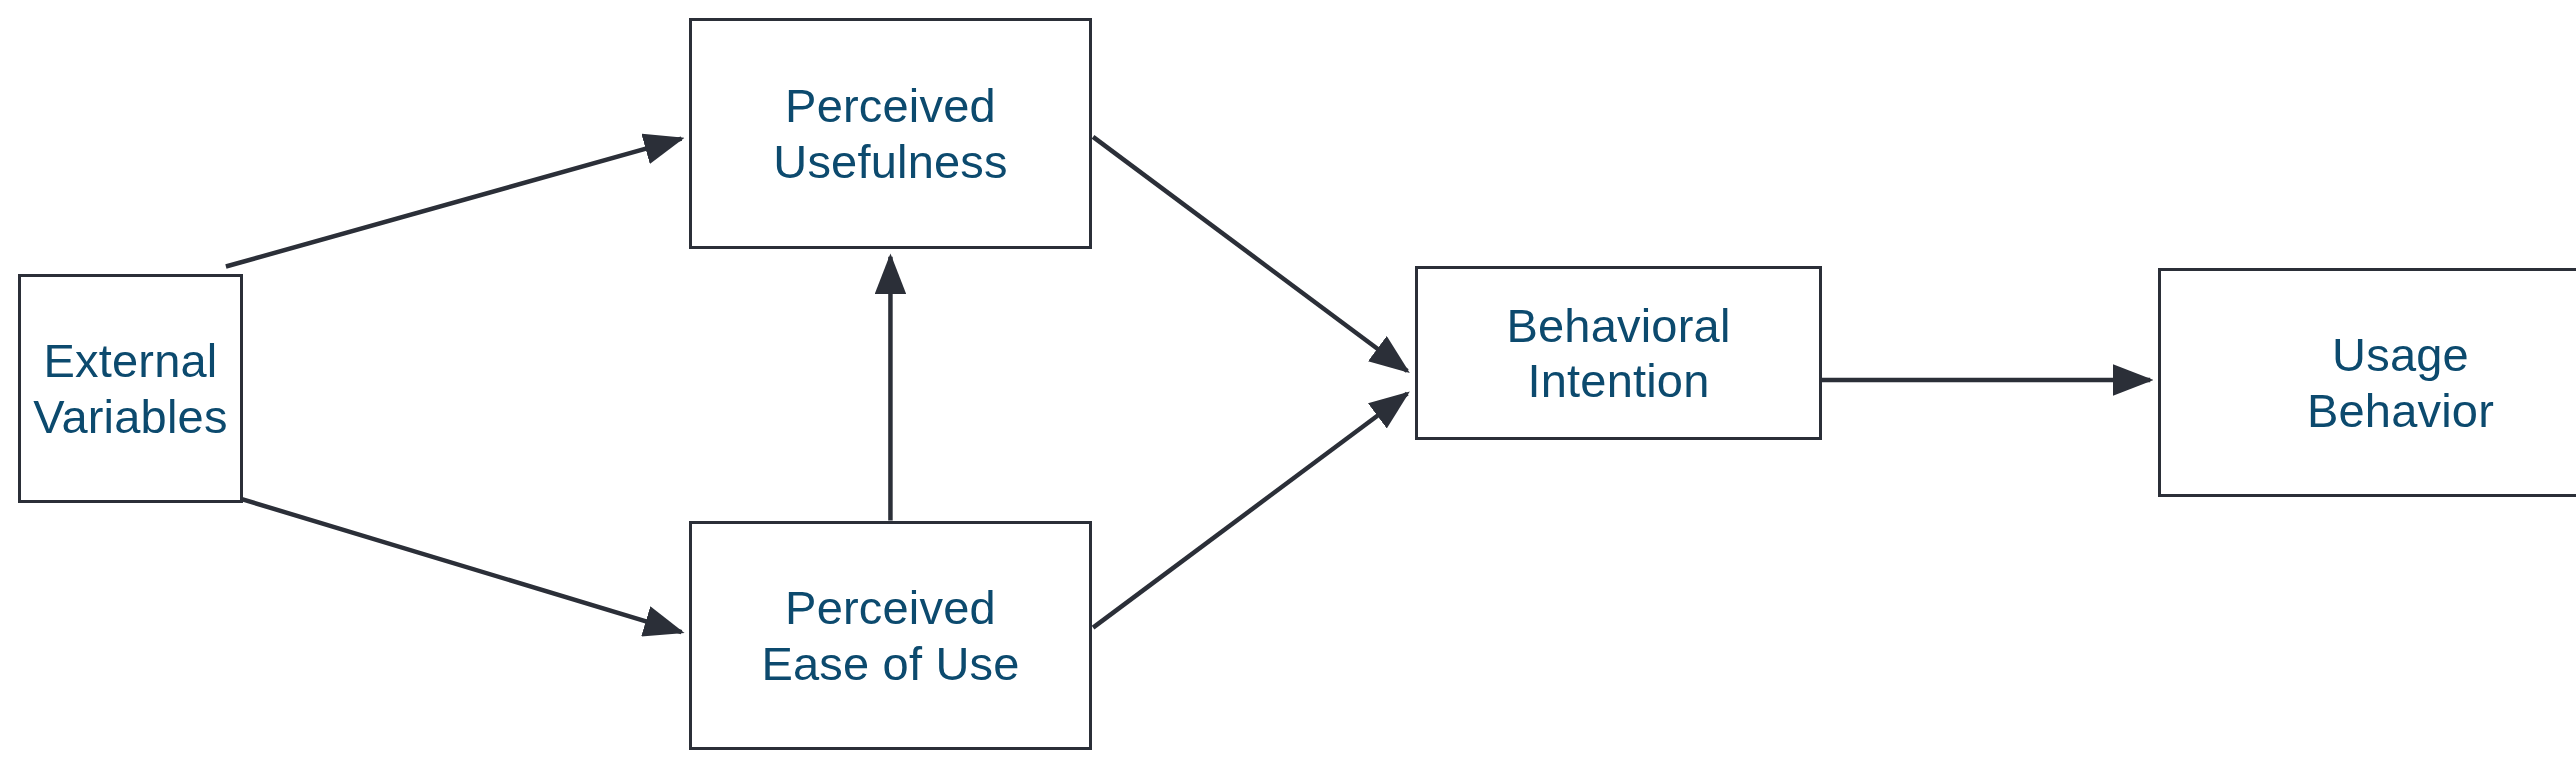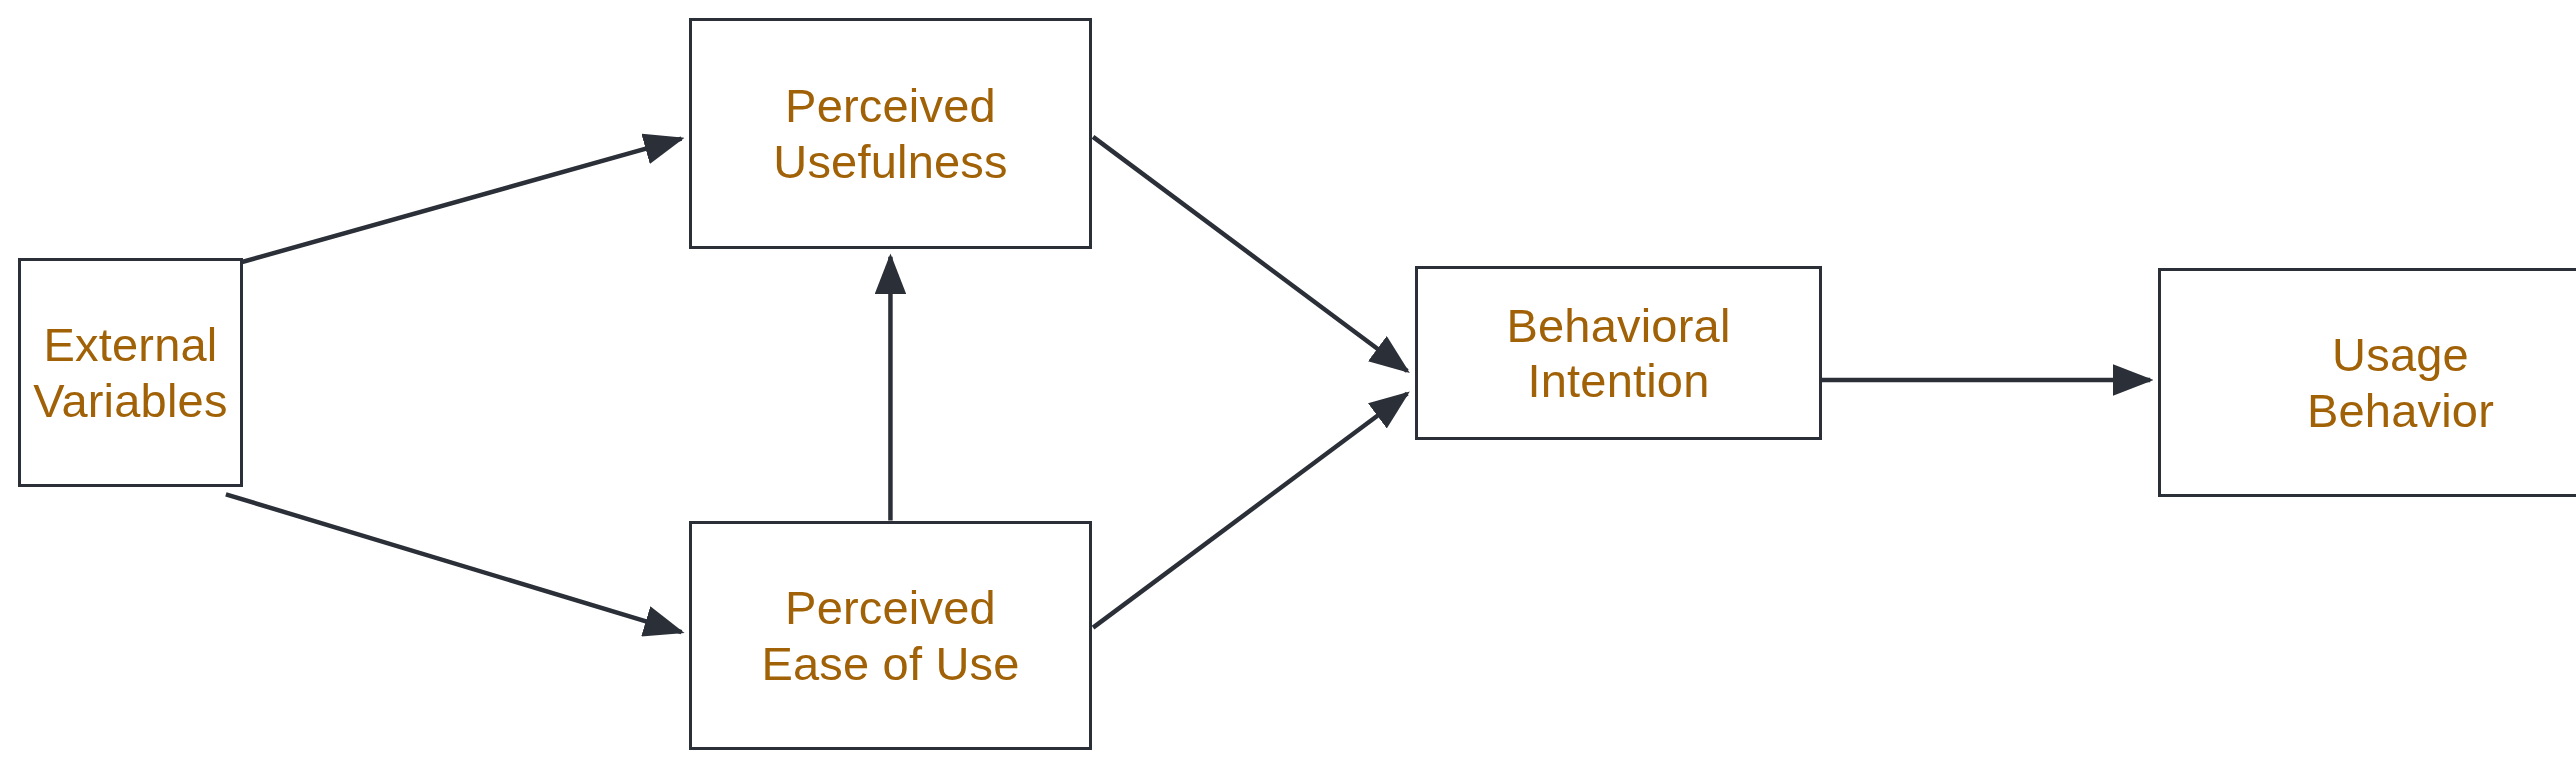--- a/index.html
+++ b/index.html
@@ -32,29 +32,29 @@
     border: 3.6px solid #2b2f38;
     display: flex;
     align-items: center;
     justify-content: center;
     z-index: 2;
   }
   .node-label {
     font-family: "Liberation Sans", sans-serif;
     font-size: 47px;
     line-height: 1.18;
-    color: #a16207;
+    color: #0c4a6e;
     text-align: center;
     font-weight: 400;
     letter-spacing: 0.2px;
     white-space: pre-line;
     padding: 0 9px;
   }
   
-  #node-external-variables { left: 18px;   top: 258px; width: 225px; height: 229px; }
+  #node-external-variables { left: 18px;   top: 274px; width: 225px; height: 229px; }
   #node-perceived-usefulness { left: 689px; top: 18px;  width: 403px; height: 231px; }
   #node-perceived-ease-of-use { left: 689px; top: 521px; width: 403px; height: 229px; }
   #node-behavioral-intention { left: 1415px; top: 266px; width: 407px; height: 174px; }
   #node-usage-behavior { left: 2158px; top: 268px; width: 485px; height: 229px; }
 </style>
 </head>
 <body>
 
 <div id="diagram-root">
 

